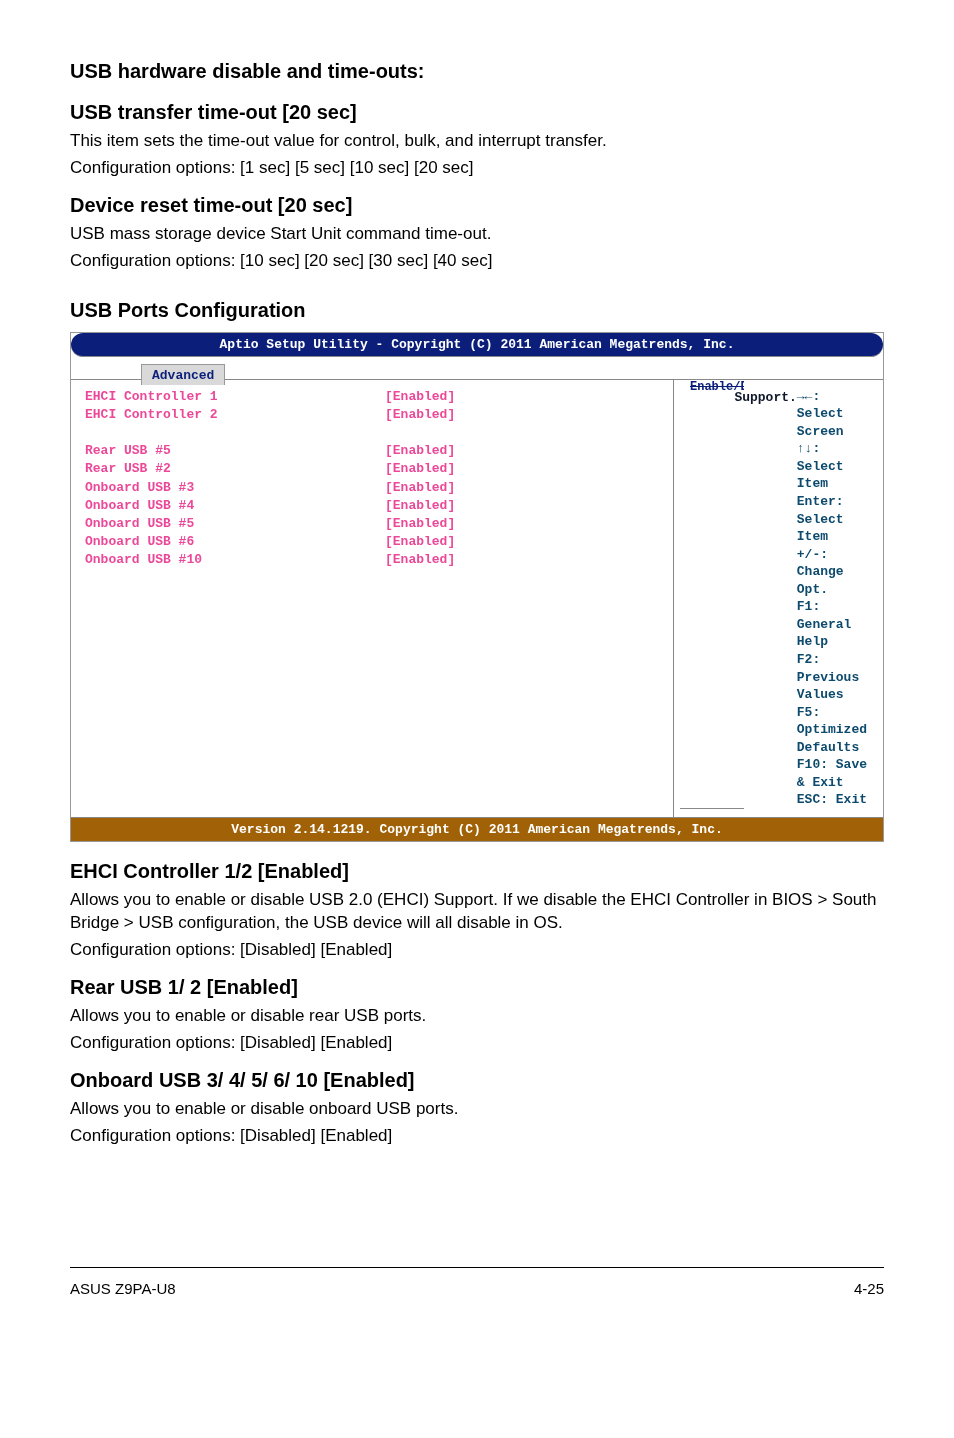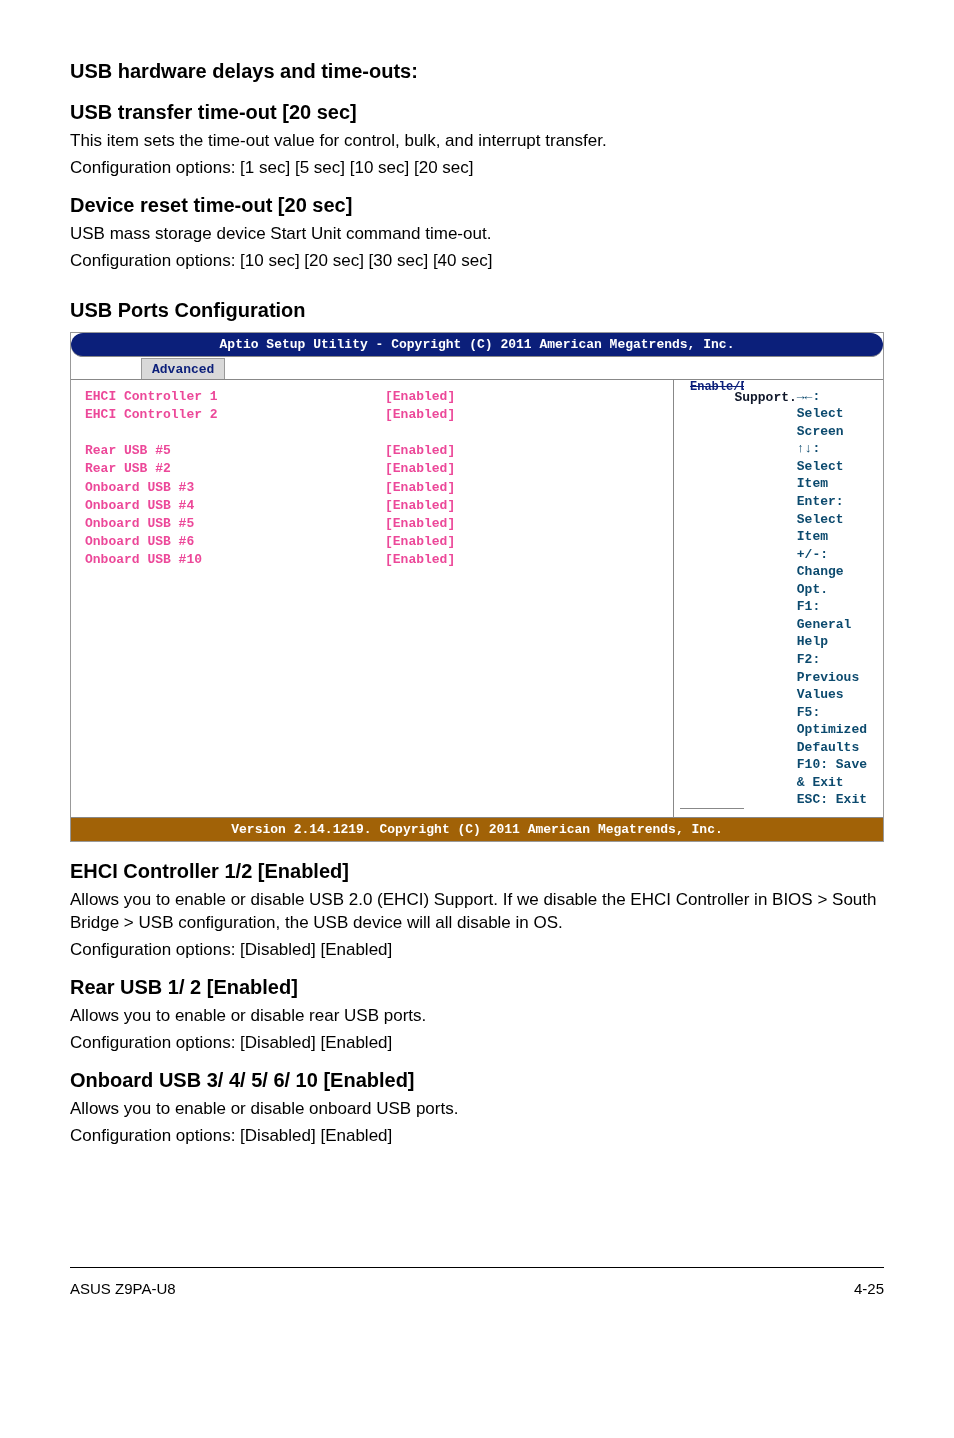--- a/index.html
+++ b/index.html
@@ -56,21 +56,21 @@
     }
     .bios-tab {
       display: inline-block;
       background: #d9d9d9;
       color: #0b1f7a;
       padding: 3px 10px 2px 10px;
       border: 1px solid #999;
       border-bottom: none;
       font-weight: bold;
       position: relative;
-      top: 1px;
+      top: 7px;
     }
     .bios-body {
       display: flex;
       border-top: 1px solid #888;
     }
     .bios-left {
       flex: 1;
       padding: 8px 14px;
       position: relative;
     }
@@ -133,21 +133,21 @@
       border-top: 1px solid #000;
       padding-top: 12px;
       display: flex;
       justify-content: space-between;
       font-size: 15px;
     }
   </style>
 </head>
 <body>
 
-<h2 class="section-bold first">USB hardware delays and time-outs:</h2>
+<h2 class="section-bold first">USB hardware disable and time-outs:</h2>
 
 <h2 class="section-bold">USB transfer time-out [20 sec]</h2>
 <p class="body-text">This item sets the time-out value for control, bulk, and interrupt transfer.</p>
 <p class="body-text">Configuration options: [1 sec] [5 sec] [10 sec] [20 sec]</p>
 
 <h2 class="section-bold">Device reset time-out [20 sec]</h2>
 <p class="body-text">USB mass storage device Start Unit command time-out.</p>
 <p class="body-text">Configuration options: [10 sec] [20 sec] [30 sec] [40 sec]</p>
 
 <h2 class="section-bold" style="margin-top:26px">USB Ports Configuration</h2>

